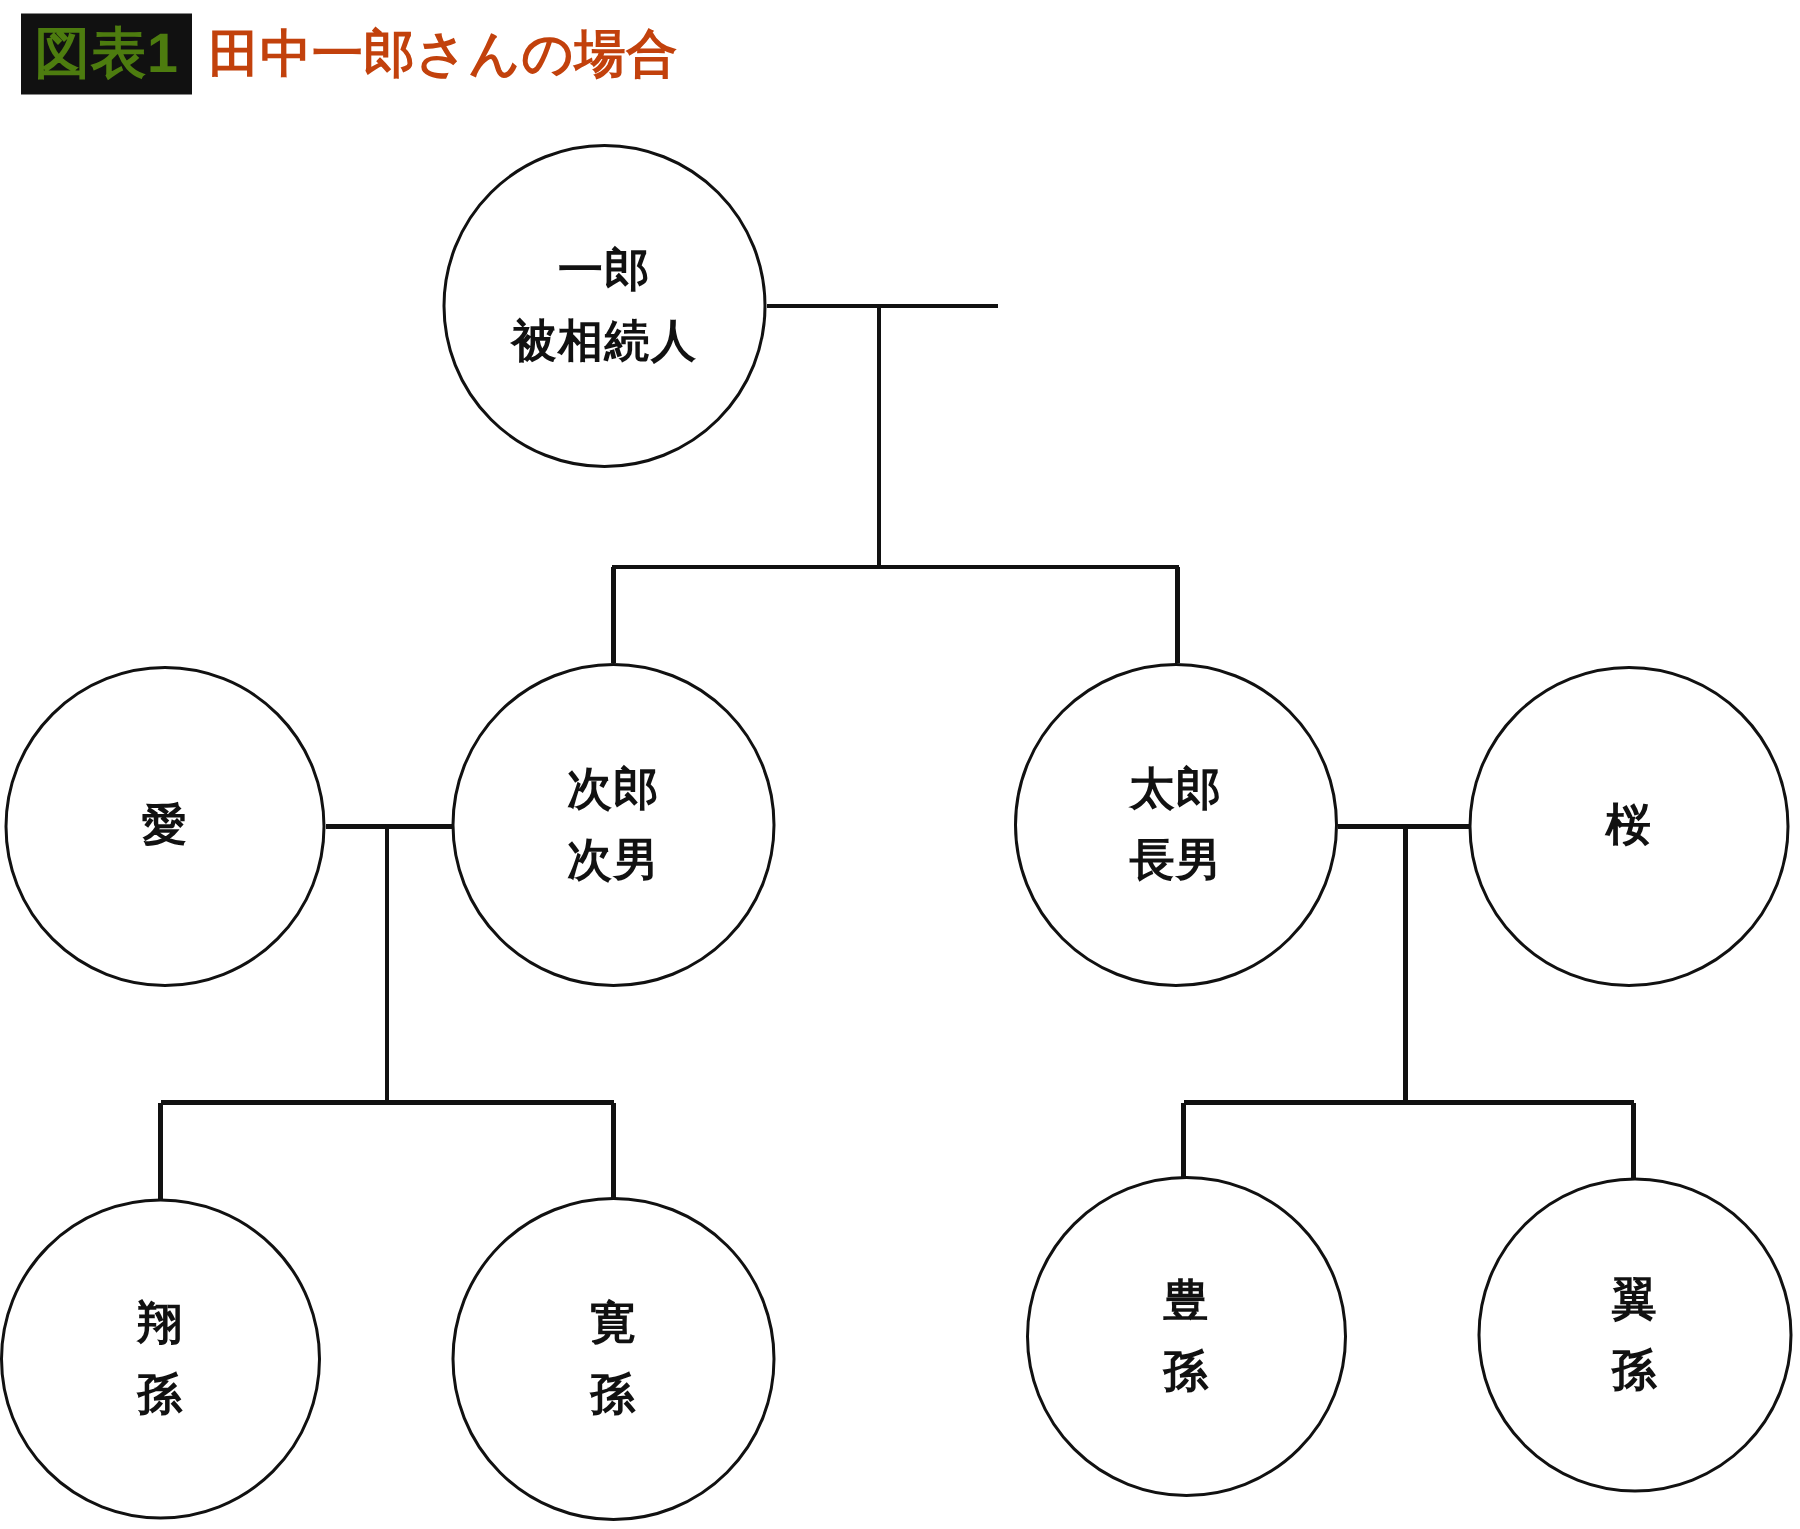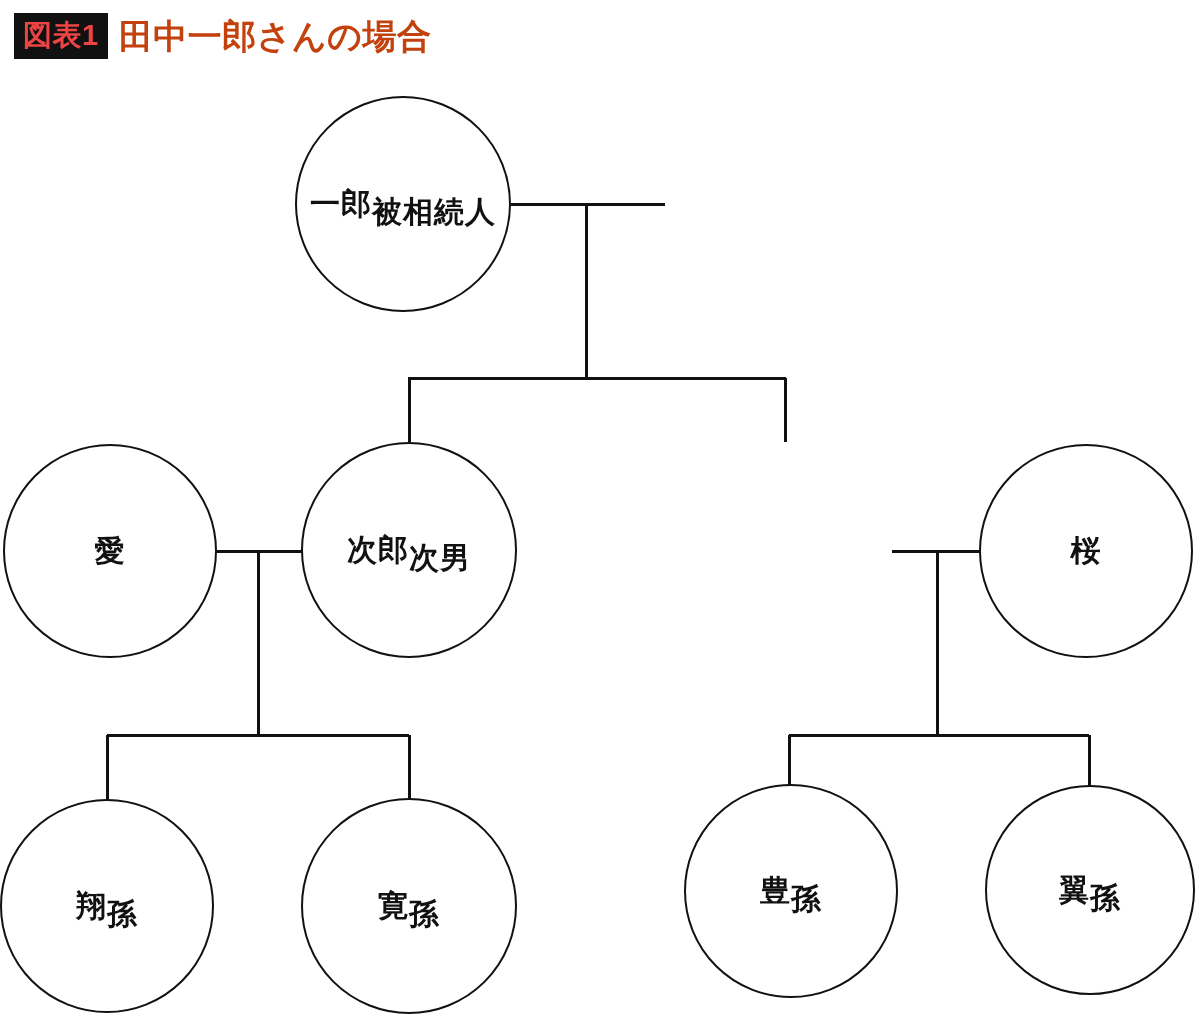--- a/index.html
+++ b/index.html
@@ -27,22 +27,22 @@
     position: absolute;
     left: 14px;
     top: 12px;
     display: flex;
     align-items: center;
     gap: 11px;
     height: 48px;
   }
   .title-badge {
     background: #111111;
-    color: #ef4444;
-    font-size: 29px;
+    color: #4d7c0f;
+    font-size: 37px;
     font-weight: bold;
     line-height: 1;
     padding: 8px 9px 9px 9px;
     letter-spacing: 0.5px;
     white-space: nowrap;
   }
   .title-text {
     font-size: 34px;
     font-weight: bold;
     line-height: 1;
@@ -61,21 +61,21 @@
   }
 
   
   .node {
     position: absolute;
     box-sizing: border-box;
     border: 2.2px solid #111111;
     border-radius: 50%;
     background: #ffffff;
     display: flex;
-    flex-direction: row;
+    flex-direction: column;
     align-items: center;
     justify-content: center;
     text-align: center;
   }
   .node-name {
     font-size: 30px;
     font-weight: bold;
     line-height: 1.05;
     letter-spacing: 1px;
     color: #111111;
@@ -135,20 +135,24 @@
 
   <div class="node single" style="left:3px; top:444px; width:214px; height:214px;">
     <span class="node-name">愛</span>
   </div>
 
   <div class="node" style="left:301px; top:442px; width:216px; height:216px;">
     <span class="node-name">次郎</span>
     <span class="node-role">次男</span>
   </div>
 
+  <div class="node" style="left:676px; top:442px; width:216px; height:216px;">
+    <span class="node-name">太郎</span>
+    <span class="node-role">長男</span>
+  </div>
 
   <div class="node single" style="left:979px; top:444px; width:214px; height:214px;">
     <span class="node-name">桜</span>
   </div>
 
   <div class="node" style="left:0px; top:799px; width:214px; height:214px;">
     <span class="node-name">翔</span>
     <span class="node-role">孫</span>
   </div>
 

